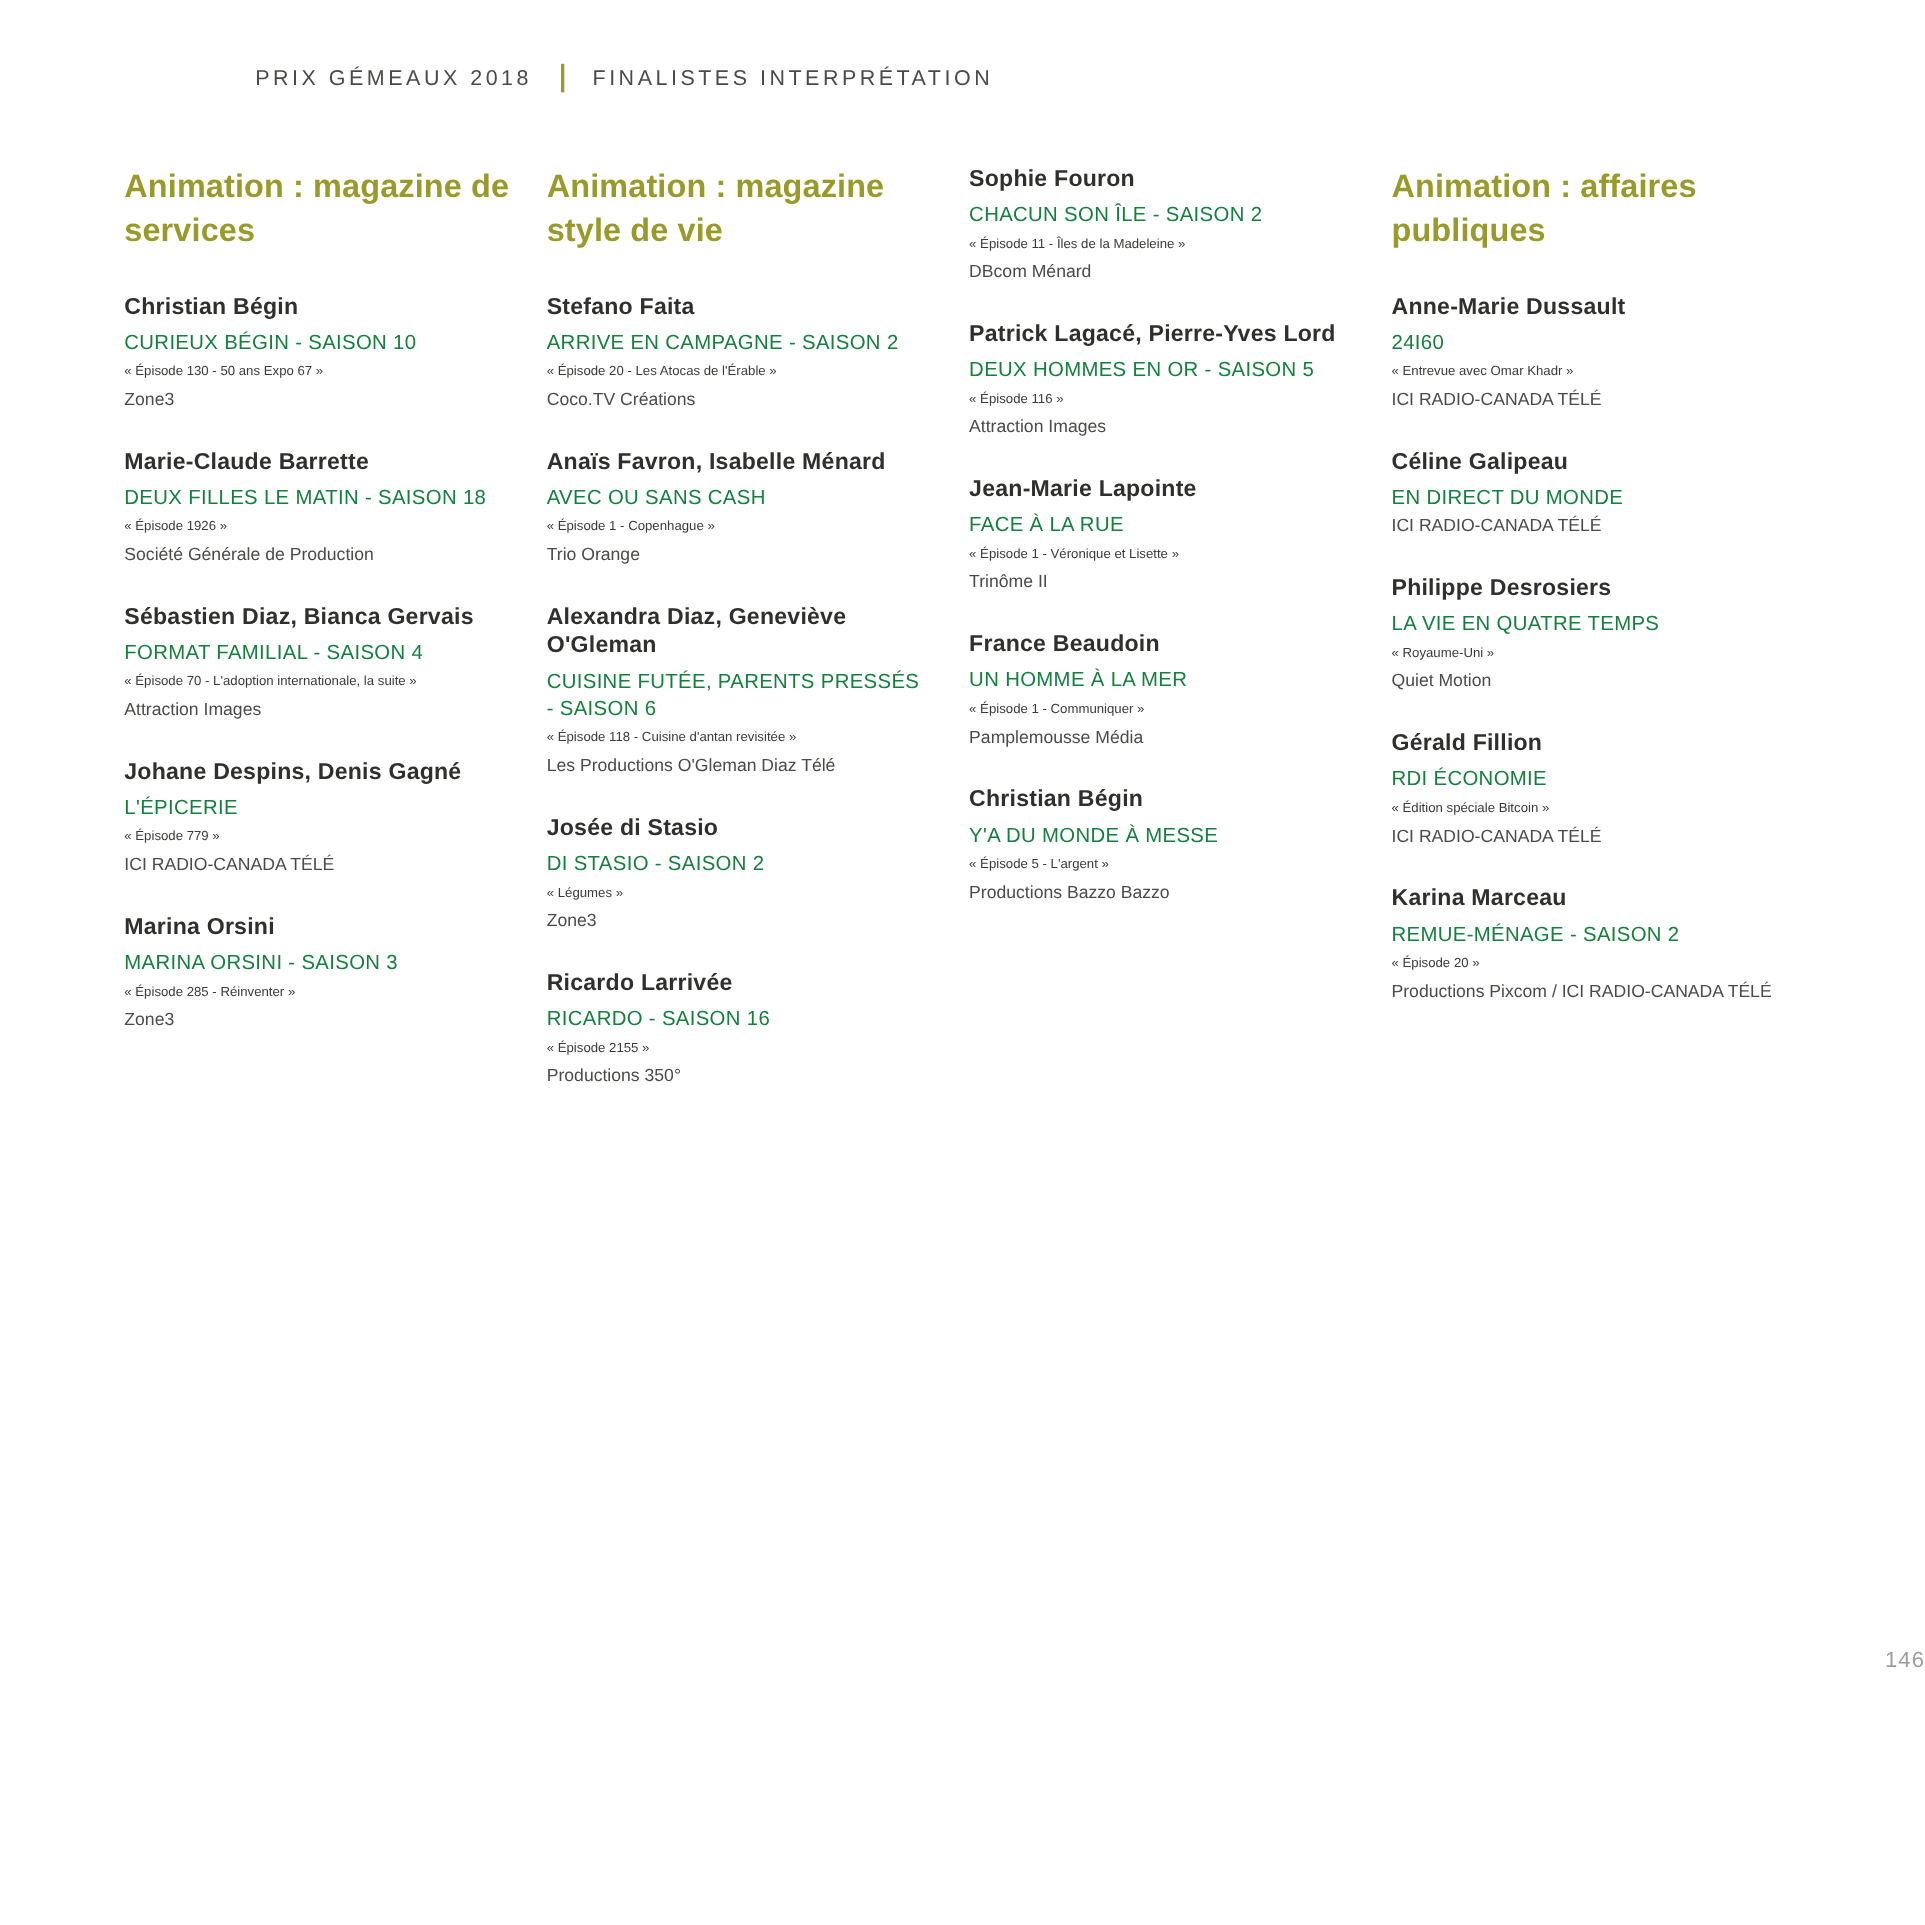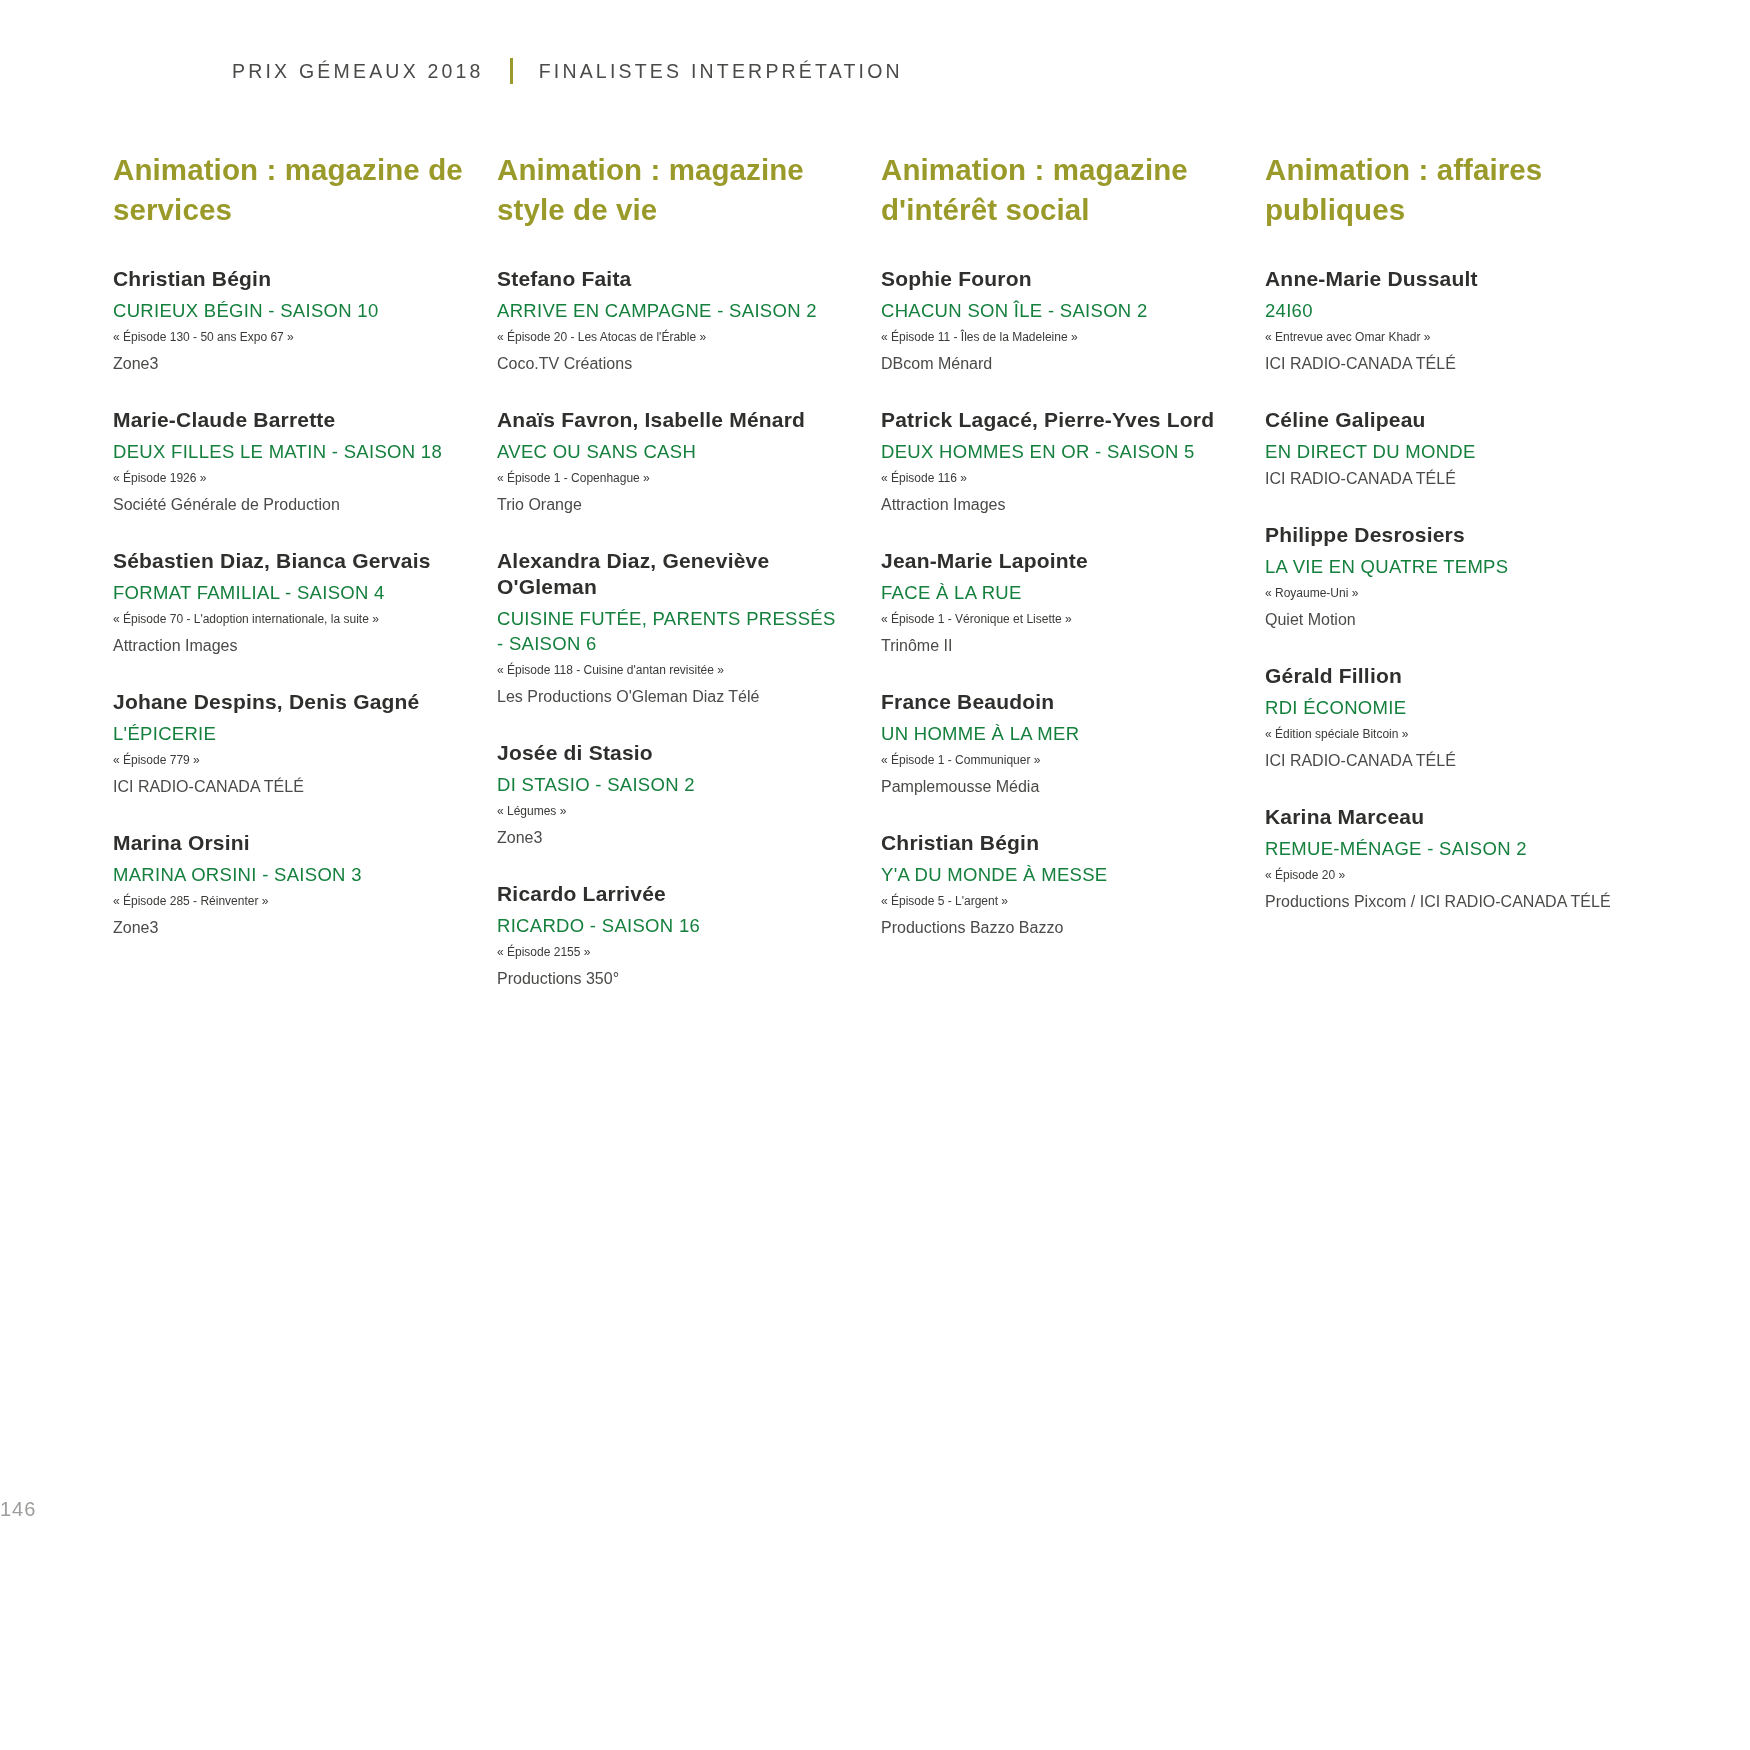--- a/index.html
+++ b/index.html
@@ -96,21 +96,21 @@
   .entry-prod {
     font-size: 16px;
     line-height: 23px;
     color: #4a4a48;
   }
   .folio {
     position: absolute;
     left: 0;
     top: 1498px;
     width: 1750px;
-    text-align: left;
+    text-align: right;
     font-size: 20px;
     color: #9d9d9b;
     letter-spacing: 1px;
   }
 </style>
 </head>
 <body>
 
 <div class="page">
 
@@ -181,21 +181,20 @@
           <div class="entry-prod">Zone3</div>
         </div>
         <div class="entry">
           <div class="entry-name">Ricardo Larrivée</div>
           <div class="entry-show">RICARDO - SAISON 16</div>
           <div class="entry-episode">« Épisode 2155 »</div>
           <div class="entry-prod">Productions 350°</div>
         </div>
       </div>
       <div class="col">
-        <div class="cat-title">Animation : magazine d'intérêt social</div>
         <div class="entry">
           <div class="entry-name">Sophie Fouron</div>
           <div class="entry-show">CHACUN SON ÎLE - SAISON 2</div>
           <div class="entry-episode">« Épisode 11 - Îles de la Madeleine »</div>
           <div class="entry-prod">DBcom Ménard</div>
         </div>
         <div class="entry">
           <div class="entry-name">Patrick Lagacé, Pierre-Yves Lord</div>
           <div class="entry-show">DEUX HOMMES EN OR - SAISON 5</div>
           <div class="entry-episode">« Épisode 116 »</div>

